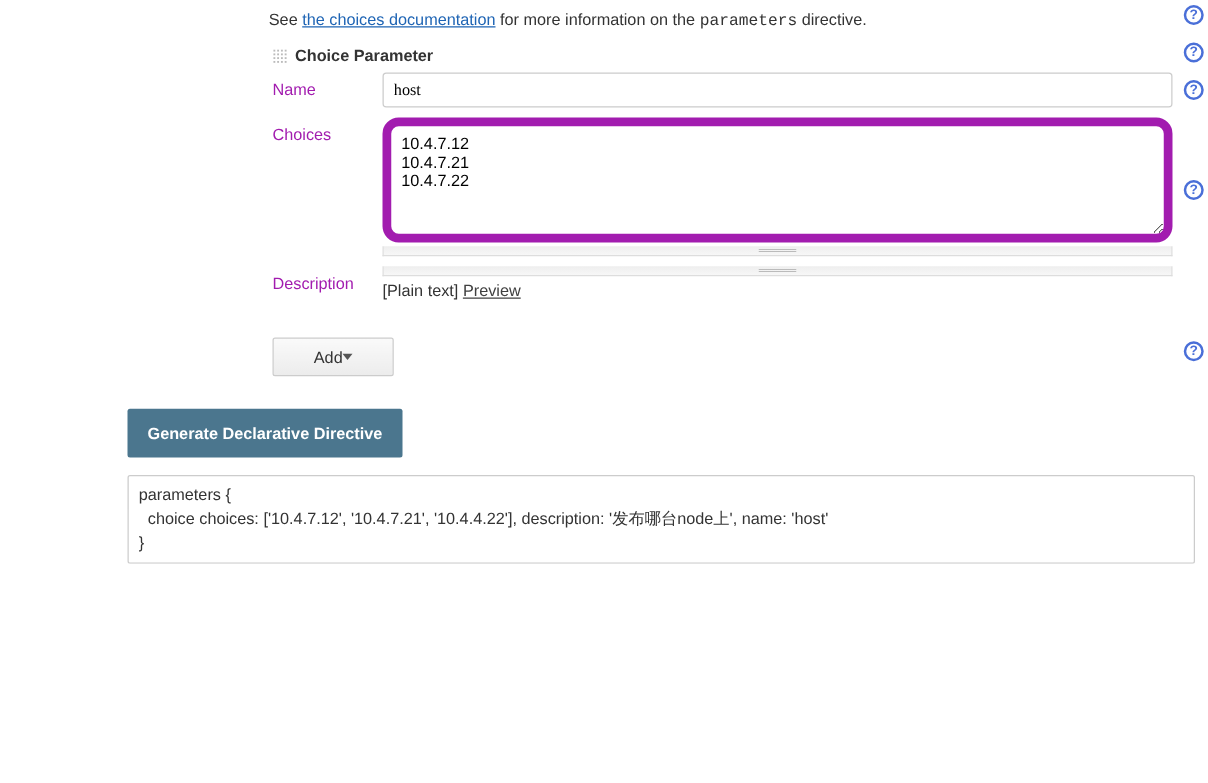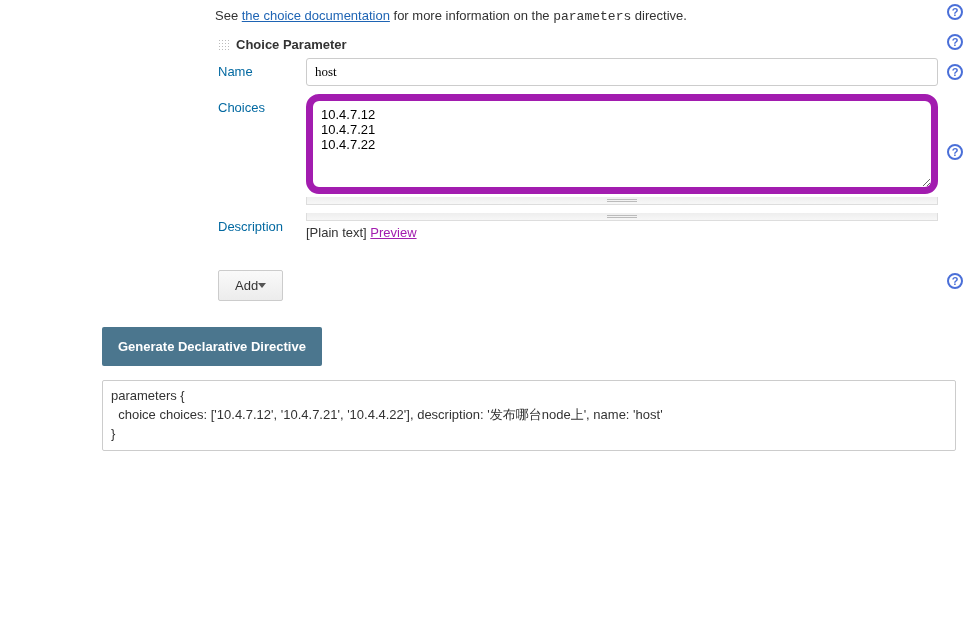--- a/index.html
+++ b/index.html
@@ -37,21 +37,21 @@
       padding: 3px 0 6px 0;
       font-weight: bold;
     }
     .drag-dots {
       width: 12px; height: 12px;
       background-image: radial-gradient(#bbb 1px, transparent 1px);
       background-size: 3px 3px;
       cursor: move;
     }
     .field-row { display: flex; align-items: flex-start; margin-bottom: 8px; position: relative; }
-    .field-label { width: 88px; padding-top: 6px; text-align: left; color: #0369a1; flex-shrink:0; }
+    .field-label { width: 88px; padding-top: 6px; text-align: left; color: #a21caf; flex-shrink:0; }
     .field-ctrl { flex: 1; }
     input[type=text].txt {
       width: 100%; height: 28px;
       border: 1px solid #ccc; border-radius: 3px;
       padding: 4px 8px; font-size: 13px; font-family: Liberation Serif, serif;
     }
     textarea.ta {
       width: 100%;
       border: 7px solid #a21caf; border-radius: 13px;
       padding: 6px 8px; font-size: 13px; font-family: inherit;
@@ -67,36 +67,36 @@
       position: relative;
       cursor: ns-resize;
     }
     .resize-handle-bar::after {
       content: "";
       position: absolute; left: 50%; top: 2px;
       width: 30px; height: 4px; margin-left: -15px;
       background: repeating-linear-gradient(#bbb 0 1px, transparent 1px 2px);
     }
     .format-line { margin-top: 4px; font-size: 13px; }
-    .format-line a { color: #a21caf; text-decoration: underline; }
+    .format-line a { color: #404040; text-decoration: underline; }
 
     .delete-btn {
       float: right; margin: 12px 28px 0 0;
       background: #d9302a; color: #fff;
       border: 1px solid #b72b25; border-radius: 2px;
       padding: 8px 18px; font-size: 13px; cursor: pointer;
     }
     .clear { clear: both; }
 
     .add-btn {
       margin: 22px 0 0 218px;
       display: inline-flex; align-items: center; 
       background: linear-gradient(#fafafa,#ececec);
       border: 1px solid #ccc; border-radius: 2px;
-      padding: 7px 16px; font-size: 13px; cursor: pointer;
+      padding: 7px 32px; font-size: 13px; cursor: pointer;
       color: #333;
     }
     .caret-down {
       width: 0; height: 0;
       border-left: 4px solid transparent;
       border-right: 4px solid transparent;
       border-top: 5px solid #555;
     }
 
     .generate-btn {
@@ -115,21 +115,21 @@
     }
   </style>
 </head>
 <body>
 
 <div class="container">
 
   <div class="help-icon" style="top:4px">?</div>
 
   <div class="info-line">
-    <span>See </span><a href="#">the choice documentation</a><span> for more information on the </span><code>parameters</code><span> directive.</span>
+    <span>See </span><a href="#">the choices documentation</a><span> for more information on the </span><code>parameters</code><span> directive.</span>
   </div>
 
   <div class="param-block">
     <div class="help-icon" style="top:0; right:-25px">?</div>
     <div class="param-header">
       <span class="drag-dots"></span>
       <span>Choice Parameter</span>
     </div>
 
     <div class="field-row">

